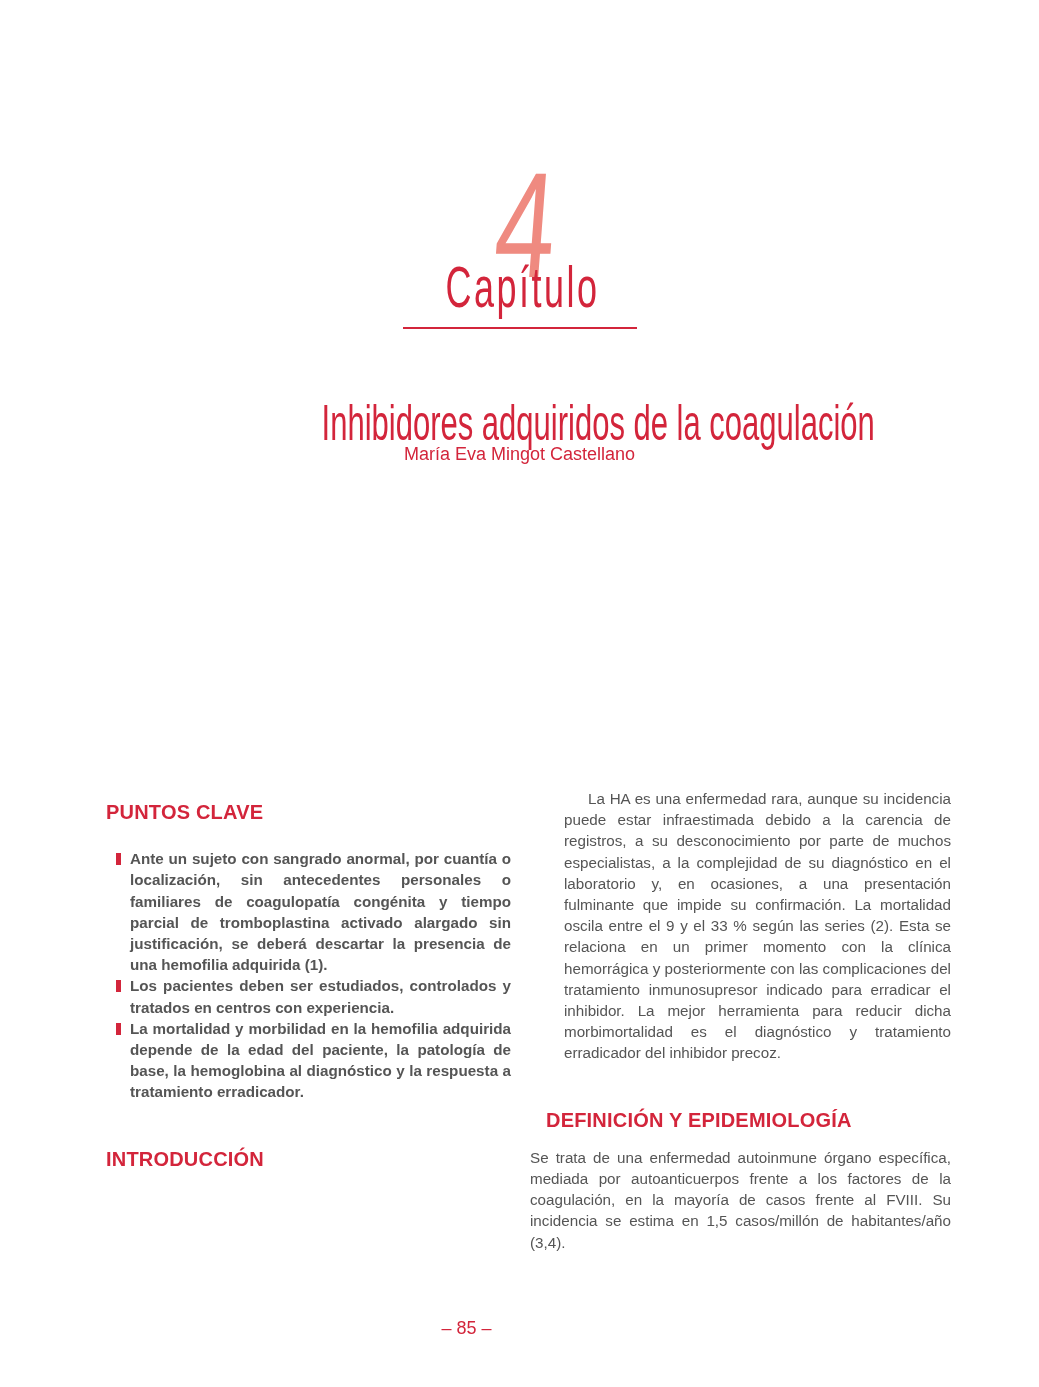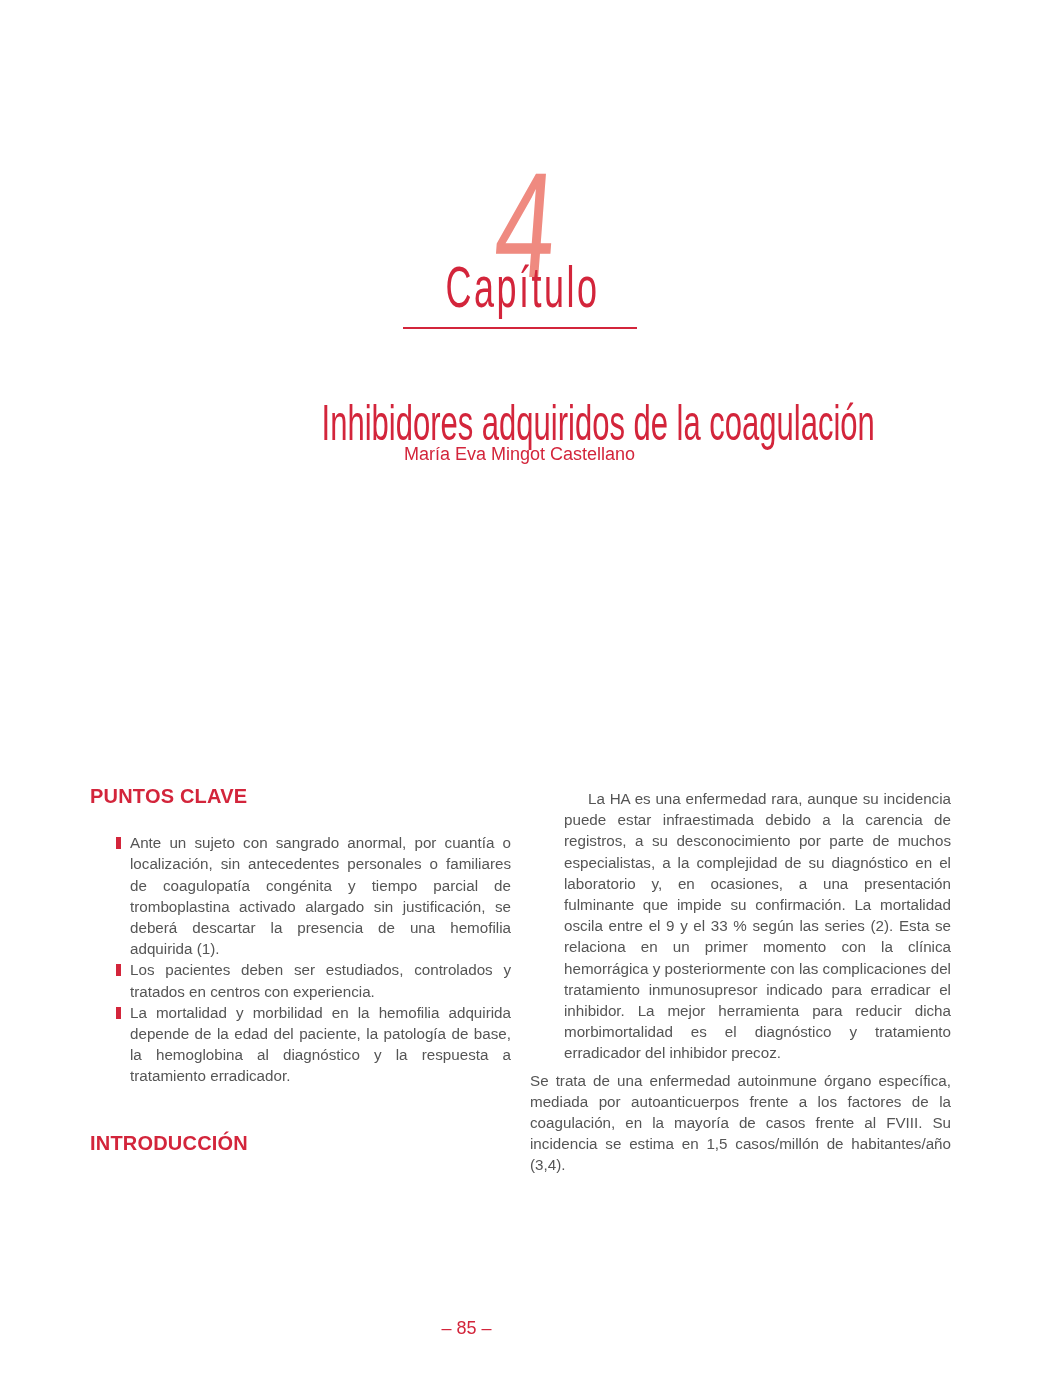--- a/index.html
+++ b/index.html
@@ -19,25 +19,25 @@
   .title { position: absolute; left: 200px; top: 388px; width: 640px; text-align: center;
            font-family: "Liberation Sans", sans-serif; font-size: 50px; line-height: 70px; color: #d3253b;
            transform: scaleX(0.62); transform-origin: center; white-space: nowrap; }
   .author { position: absolute; left: 0; top: 444px; width: 1039px; text-align: center;
             font-size: 18px; color: #d3253b; }
 
   .col { position: absolute; width: 421px; font-size: 15.2px; line-height: 21.2px; color: #555; }
   .col-left { left: 90px; top: 786px; }
   .col-right { left: 530px; top: 788px; }
 
-  h2.section { margin: 0; font-size: 20px; font-weight: bold; color: #d3253b; letter-spacing: 0.2px; }
+  h2.section { margin: 16px; font-size: 20px; font-weight: bold; color: #d3253b; letter-spacing: 0.2px; }
   p { margin: 0; text-align: justify; text-align-last: left; }
 
   ul.key { list-style: none; margin: 25px 0 0 0; padding: 0 0 0 40px; }
-  ul.key li { position: relative; text-align: justify; }
+  ul.key li { position: relative; text-align: justify; font-weight: bold; }
   ul.key li .bullet { position: absolute; left: -14px; top: 5px; width: 5px; height: 12px; background: #d3253b; }
 
   .indent { text-indent: 24px; margin-left: 34px; }
 
   .page-number { position: absolute; left: 0; top: 1318px; width: 933px; text-align: center;
                  font-size: 18px; color: #d3253b; }
 </style>
 </head>
 <body>
 
@@ -66,16 +66,17 @@
       <span>La mortalidad y morbilidad en la hemofilia adquirida depende de la edad del paciente, la patología de base, la hemoglobina al diagnóstico y la respuesta a tratamiento erradicador.</span>
     </li>
   </ul>
 
   <h2 class="section" style="margin-top:46px;">INTRODUCCIÓN</h2>
 </div>
 
 <div class="col col-right">
   <p class="indent">La HA es una enfermedad rara, aunque su incidencia puede estar infraestimada debido a la carencia de registros, a su desconocimiento por parte de muchos especialistas, a la complejidad de su diagnóstico en el laboratorio y, en ocasiones, a una presentación fulminante que impide su confirmación. La mortalidad oscila entre el 9 y el 33 % según las series (2). Esta se relaciona en un primer momento con la clínica hemorrágica y posteriormente con las complicaciones del tratamiento inmunosupresor indicado para erradicar el inhibidor. La mejor herramienta para reducir dicha morbimortalidad es el diagnóstico y tratamiento erradicador del inhibidor precoz.</p>
 
+  <h2 class="section" style="margin-top:46px;">DEFINICIÓN Y EPIDEMIOLOGÍA</h2>
   <p style="margin-top:6px;">Se trata de una enfermedad autoinmune órgano específica, mediada por autoanticuerpos frente a los factores de la coagulación, en la mayoría de casos frente al FVIII. Su incidencia se estima en 1,5 casos/millón de habitantes/año (3,4).</p>
 </div>
 
 <div class="page-number">– 85 –</div>
 
 </body></html>

